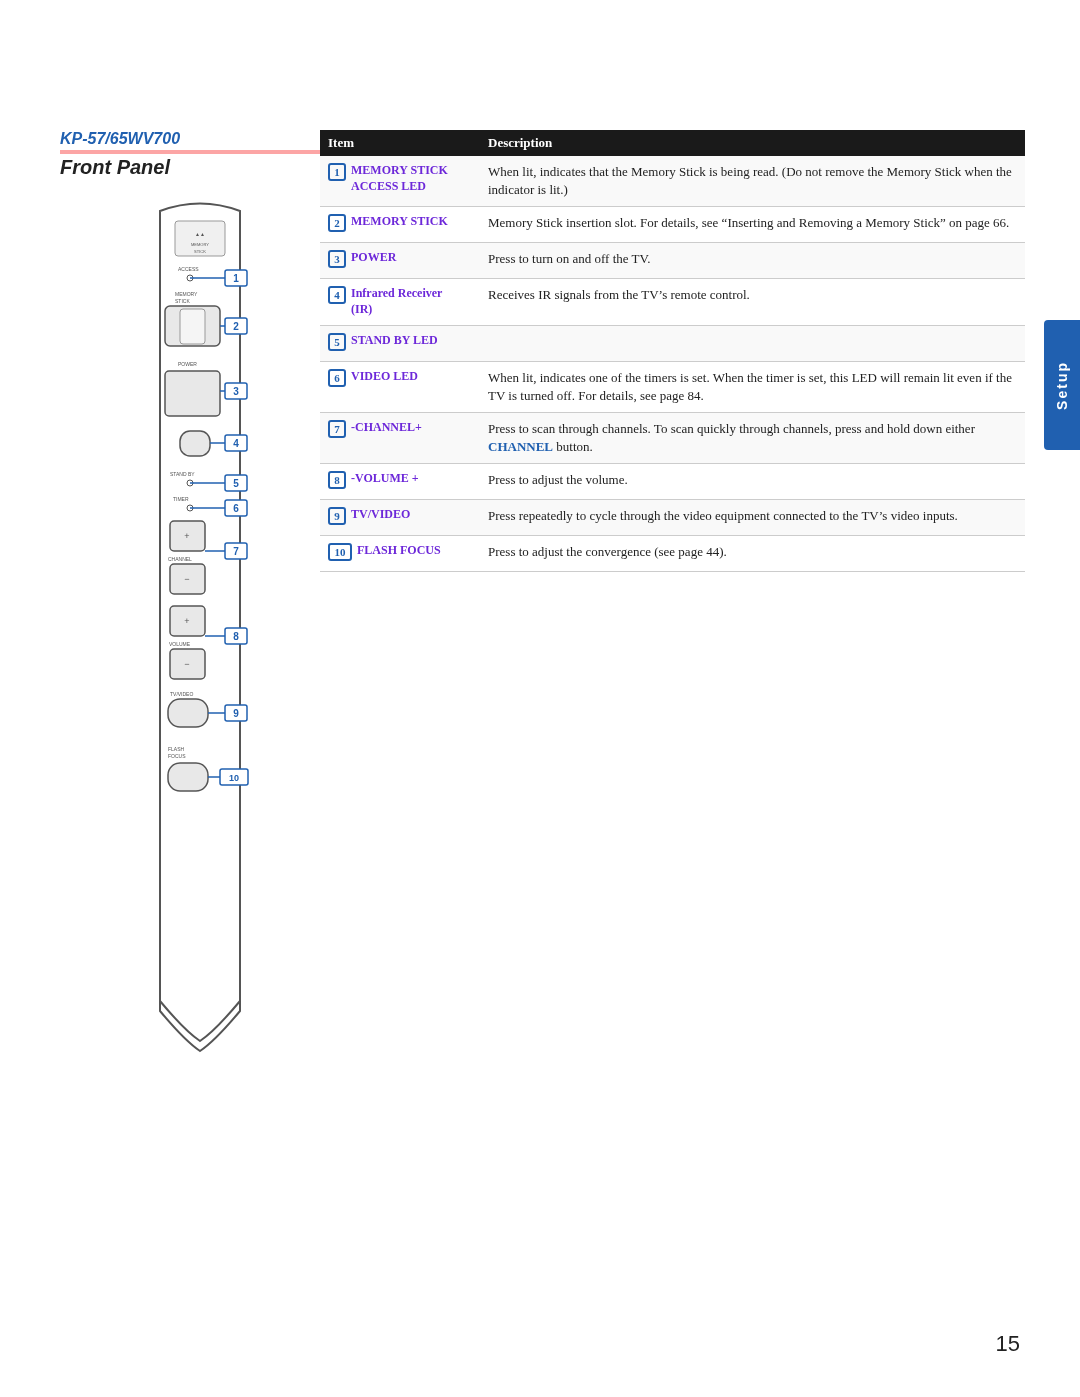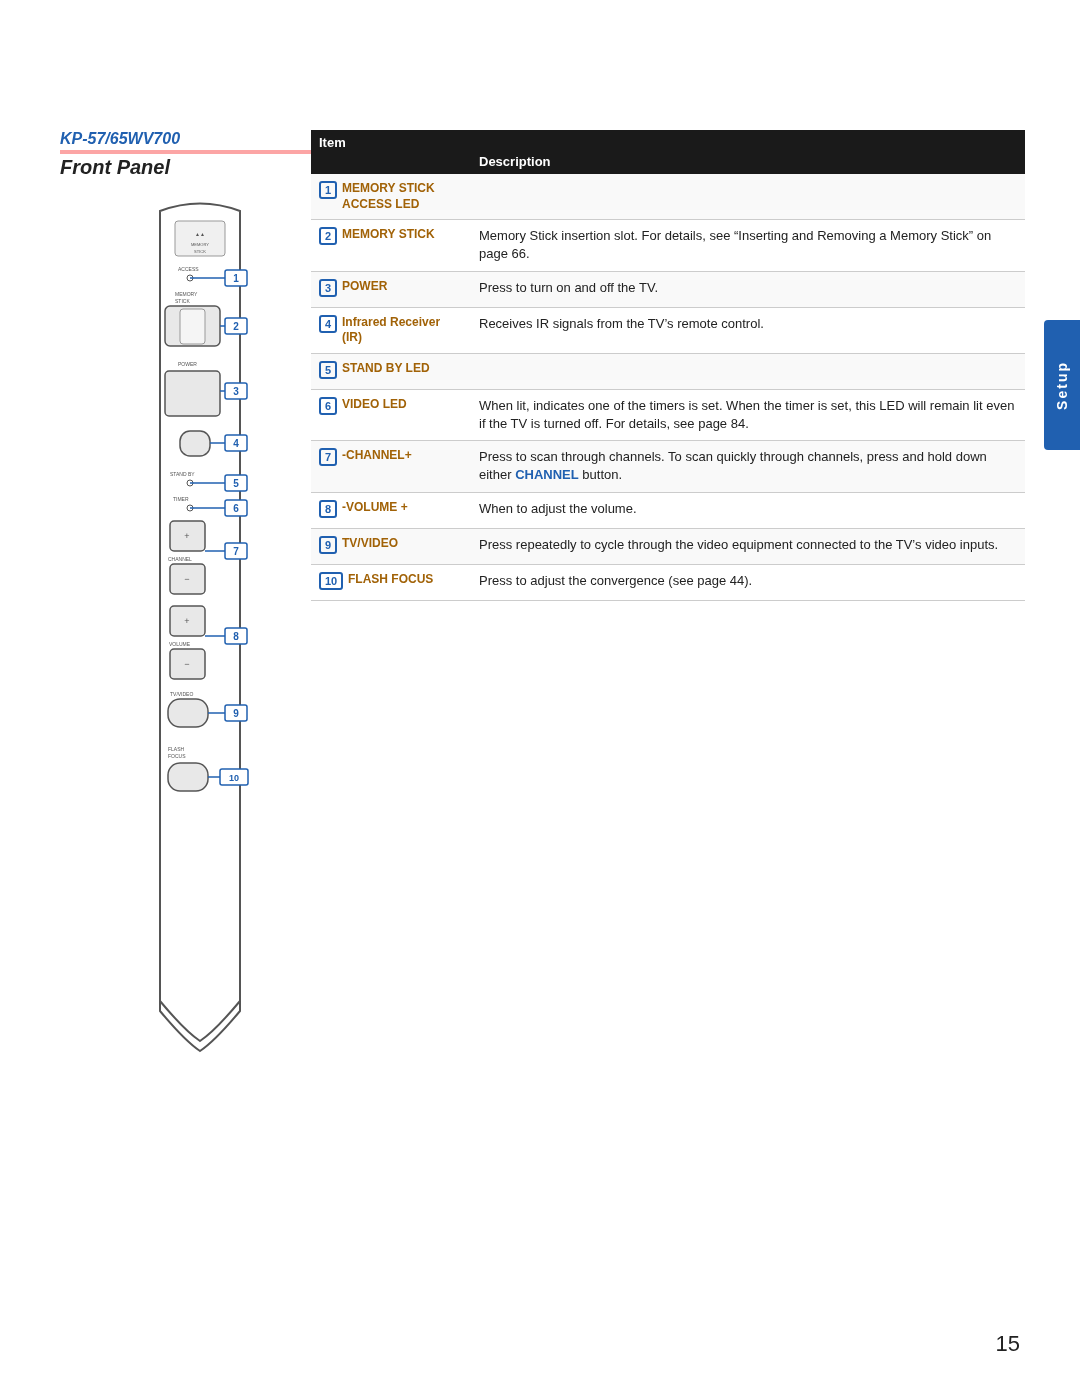--- a/index.html
+++ b/index.html
@@ -82,36 +82,37 @@
       margin: 10px auto 0;
     }
 
     .device-svg {
       width: 140px;
     }
 
     
     .right-panel {
       position: absolute;
-      left: 311px;
+      left: 320px;
       top: 130px;
       right: 55px;
+      font-family: Liberation Serif, serif;
     }
 
     
     .table-header {
       display: flex;
       background: #1a1a1a;
       color: #fff;
       padding: 5px 8px;
       font-weight: bold;
       font-size: 13px;
     }
     .col-item { width: 160px; flex-shrink: 0; }
-    .col-desc { flex: 1; margin-top: 19px; }
+    .col-desc { flex: 1; }
 
     
     .table-row {
       display: flex;
       border-bottom: 1px solid #ccc;
       padding: 7px 8px;
       align-items: flex-start;
       min-height: 36px;
     }
     .table-row:nth-child(even) { background: #f9f9f9; }
@@ -133,21 +134,21 @@
       height: 18px;
       border: 2px solid #2060b0;
       border-radius: 3px;
       color: #2060b0;
       font-size: 11px;
       font-weight: bold;
       flex-shrink: 0;
     }
 
     .item-name {
-      color: #a16207;
+      color: #6d28d9;
       font-weight: bold;
       font-size: 12px;
       line-height: 1.3;
     }
 
     .desc-cell {
       flex: 1;
       font-size: 13px;
       line-height: 1.4;
       color: #222;
@@ -281,20 +282,21 @@
   <div class="table-header">
     <span class="col-item">Item</span>
     <span class="col-desc">Description</span>
   </div>
 
   <div class="table-row">
     <div class="item-cell">
       <span class="item-num">1</span>
       <span class="item-name">MEMORY STICK<br>ACCESS LED</span>
     </div>
+    <div class="desc-cell">When lit, indicates that the Memory Stick is being read. (Do not remove the Memory Stick when the indicator is lit.)</div>
   </div>
 
   <div class="table-row">
     <div class="item-cell">
       <span class="item-num">2</span>
       <span class="item-name">MEMORY STICK</span>
     </div>
     <div class="desc-cell">Memory Stick insertion slot. For details, see “Inserting and Removing a Memory Stick” on page 66.</div>
   </div>
 
@@ -338,21 +340,21 @@
       Press to scan through channels. To scan quickly through channels, press and hold down either 
       <span class="channel-highlight">CHANNEL</span> button.
     </div>
   </div>
 
   <div class="table-row">
     <div class="item-cell">
       <span class="item-num">8</span>
       <span class="item-name">-VOLUME +</span>
     </div>
-    <div class="desc-cell">When to adjust the volume.</div>
+    <div class="desc-cell">Press to adjust the volume.</div>
   </div>
 
   <div class="table-row">
     <div class="item-cell">
       <span class="item-num">9</span>
       <span class="item-name">TV/VIDEO</span>
     </div>
     <div class="desc-cell">Press repeatedly to cycle through the video equipment connected to the TV’s video inputs.</div>
   </div>
 

